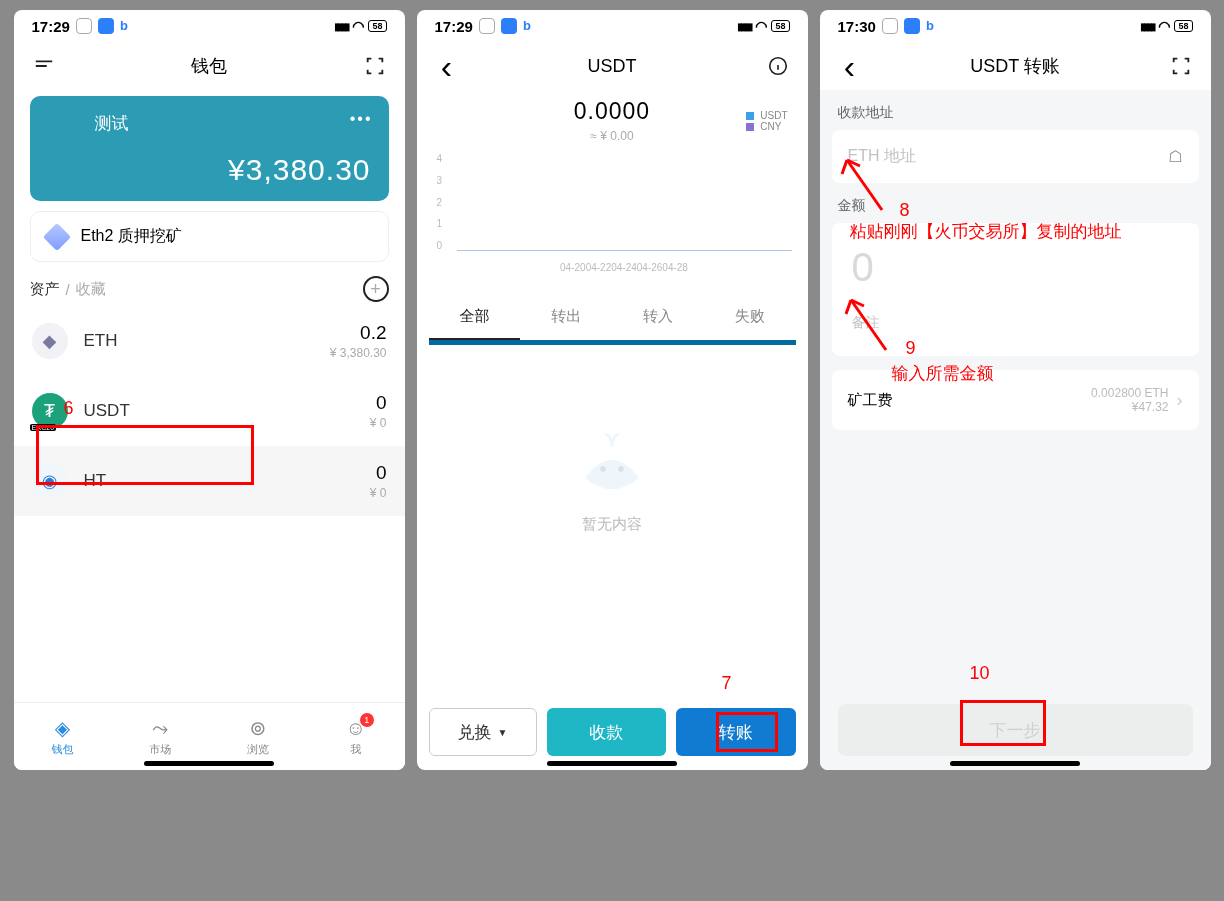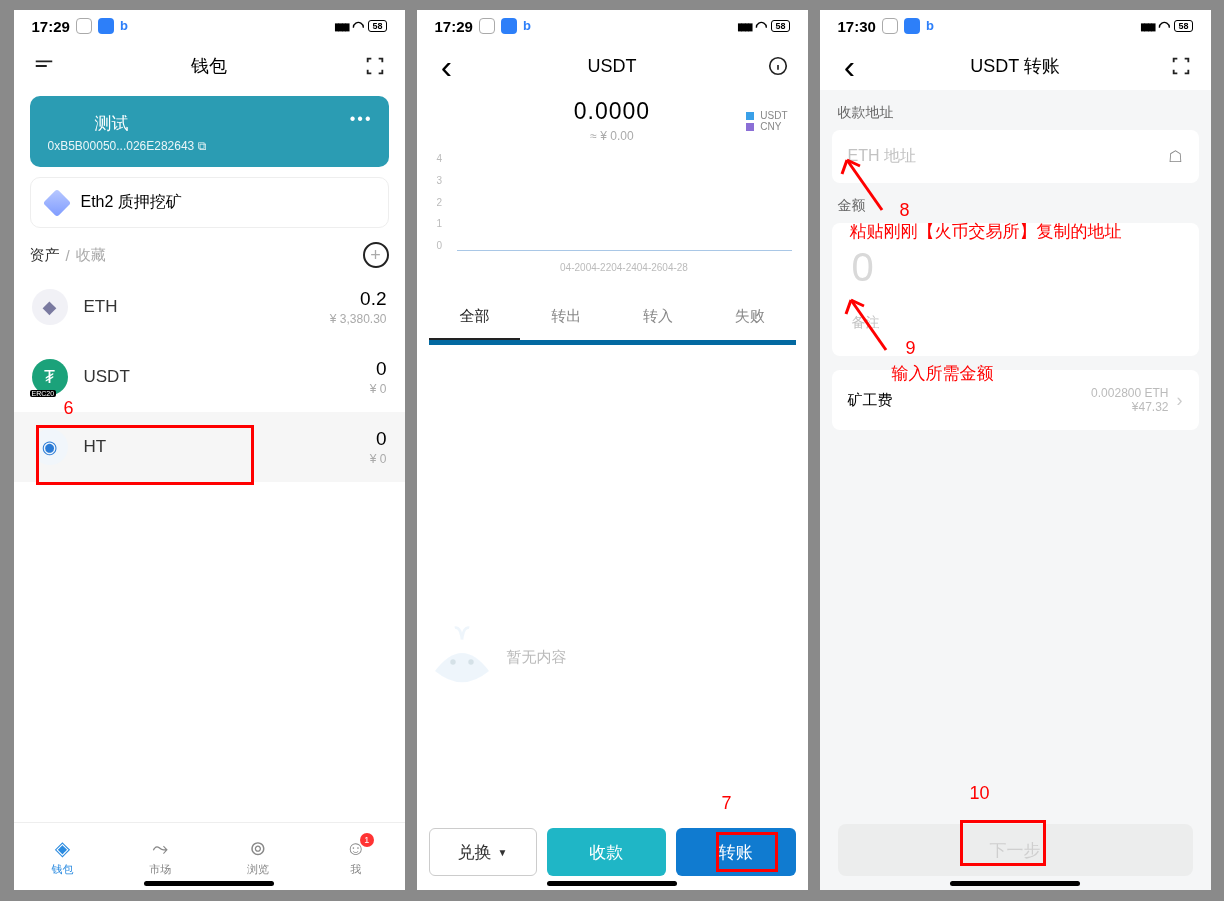--- a/index.html
+++ b/index.html
@@ -8,23 +8,23 @@
     background: #8a8a8a;
     width: 1224px;
     height: 901px;
     padding: 10px;
     display: flex;
     gap: 12px;
     justify-content: center;
   }
   .phone {
     width: 391px;
-    height: 880px;
+    height: 760px;
     background: #fff;
-    border-radius: 0;
+    border-radius: 8px;
     position: relative;
     overflow: hidden;
     display: flex;
     flex-direction: column;
   }
   
   .status-bar {
     height: 32px;
     display: flex;
     align-items: center;
@@ -142,21 +142,21 @@
   .balance-block .sub{ font-size:12px;color:#aaa; margin-top:4px;}
   .legend{ position:absolute; top:100px; right:20px; font-size:10px; color:#888;}
   .legend .sq{ display:inline-block;width:8px;height:8px;margin-right:6px; vertical-align:middle;}
   .chart{ margin:8px 12px 0; height:120px; position:relative; font-size:10px; color:#bbb;}
   .chart .yaxis{ position:absolute; left:8px; top:0; bottom:22px; display:flex;flex-direction:column;justify-content:space-between;}
   .chart .plot{ position:absolute; left:28px; right:4px; top:0; bottom:22px; border-top:1px solid transparent; border-bottom:1px solid #a9c7e6;}
   .chart .xaxis{ position:absolute; left:28px; right:4px; bottom:0; display:flex;justify-content:center;}
   .tx-tabs{ display:flex; margin:22px 12px 0; border-bottom:5px solid #0369a1;}
   .tx-tabs .t{ flex:1; text-align:center; padding:12px 0; font-size:15px; color:#888;}
   .tx-tabs .t.active{ color:#222; font-weight:500; border-bottom:2px solid #222;}
-  .empty{ flex:1; display:flex;align-items:center;justify-content:flex-start; color:#bbb; padding-top:70px;}
+  .empty{ flex:1; display:flex;flex-direction:column;align-items:center;justify-content:flex-start; color:#bbb; padding-top:70px;}
   .empty .whale{ width:90px;height:90px; opacity:.35;}
   .empty .etext{ margin-top:10px; font-size:15px; color:#bbb;}
   .action-row{ position:absolute; bottom:14px; left:12px; right:12px; display:flex; gap:10px; height:48px;}
   .action-row .btn{ border-radius:6px; display:flex;align-items:center;justify-content:center; font-size:17px; font-weight:500;}
   .btn.exchange{ flex:0 0 108px; border:1px solid #ccc; color:#333; background:#fff;}
   .btn.exchange .caret{ font-size:10px;margin-left:6px;}
   .btn.receive{ flex:1; background:#1fb6c6; color:#fff;}
   .btn.send{ flex:1; background:#107bd0; color:#fff;}
 
   
@@ -205,23 +205,22 @@
     <div class="scan-icon">
       <svg viewBox="0 0 24 24" fill="none" stroke="#222" stroke-width="2">
           <path d="M4 8V4h4M20 8V4h-4M4 16v4h4M20 16v4h-4"></path>
         </svg>
     </div>
   </div>
 
   <div class="wallet-card">
     <div class="dots">•••</div>
     <div class="wname">测试</div>
-    <div class="waddr">
-      <span>0xB5B00050...026E282643</span>
-      <span> ⧉</span>
+    <div class="wbal">
+      <span>¥</span><span>3,380.30</span>
     </div>
   </div>
 
   <div class="stake-row">
     <div class="diamond"></div>
     <span>Eth2 质押挖矿</span>
   </div>
 
   <div class="asset-tabs">
     <span class="tab active">资产</span>

